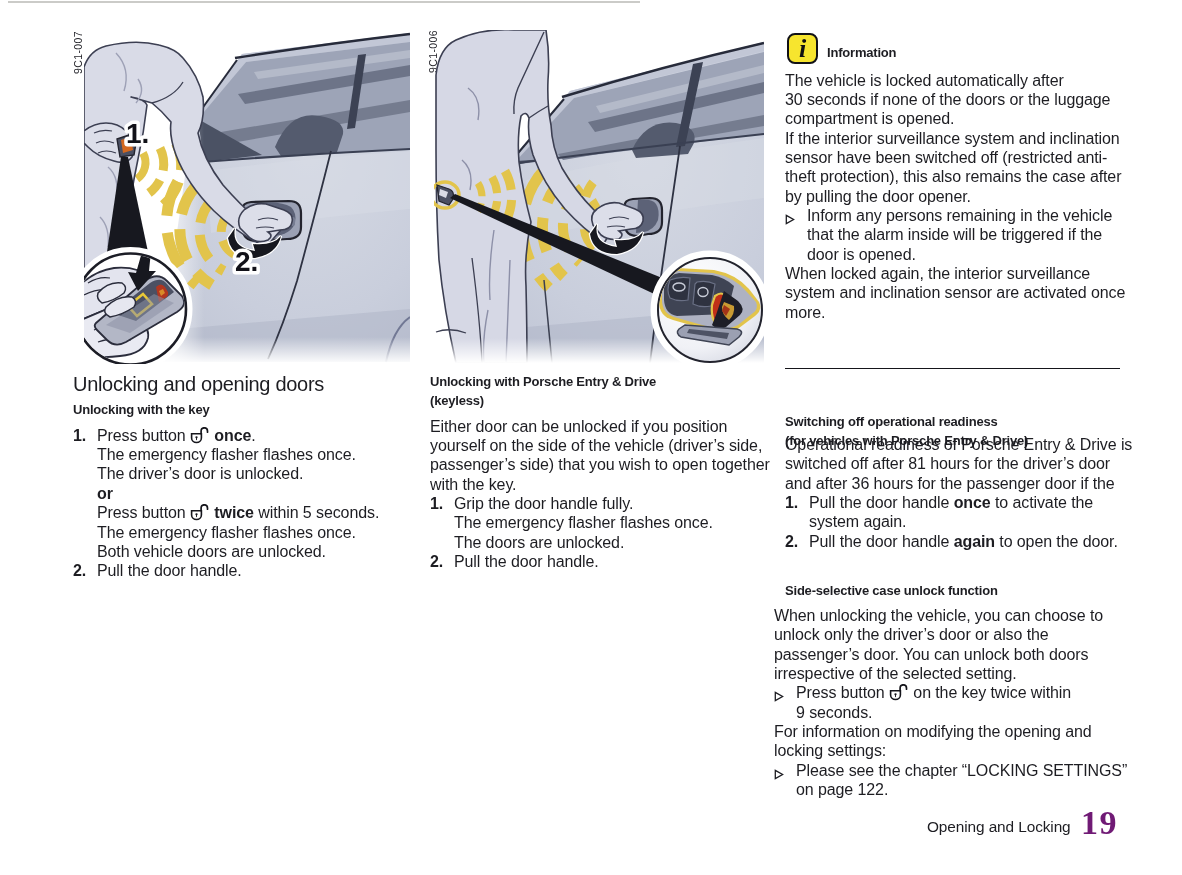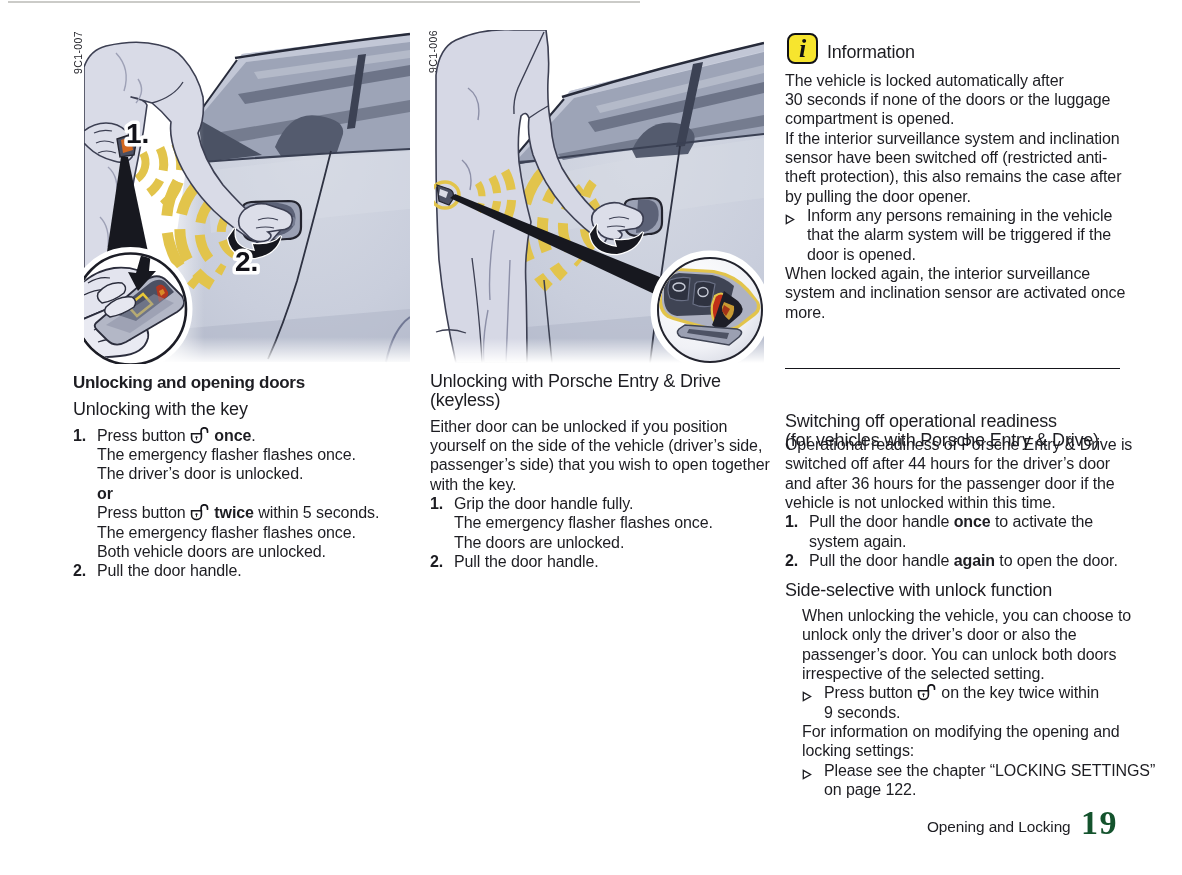--- a/index.html
+++ b/index.html
@@ -2,22 +2,22 @@
 <html><head>
 <meta charset="utf-8">
 <style>
 *{margin:0;padding:0;box-sizing:border-box}
 html,body{width:1182px;height:875px;background:#ffffff;overflow:hidden}
 .page{position:relative;width:1182px;height:875px;font-family:"Liberation Sans",sans-serif;color:#1d1d22}
 .abs{position:absolute}
 .line{height:19.35px;line-height:19.35px;white-space:nowrap;position:relative}
 .ind{padding-left:24px}
 .ind2{padding-left:22px}
-.h1{font-size:17px;font-weight:bold;letter-spacing:-0.3px;white-space:nowrap}
-.h2{font-size:18px;font-weight:normal;letter-spacing:-0.2px;white-space:nowrap;line-height:19.3px}
+.h1{font-size:20px;font-weight:normal;letter-spacing:-0.3px;white-space:nowrap}
+.h2{font-size:13px;font-weight:bold;letter-spacing:-0.2px;white-space:nowrap;line-height:19.3px}
 .bodytxt{font-size:16px;letter-spacing:-0.1px}
 .num{position:absolute;left:0;top:0;font-weight:bold}
 .figlabel{position:absolute;font-size:10.5px;letter-spacing:0.4px;transform:rotate(-90deg);transform-origin:0 0;white-space:nowrap;color:#26262c}
 </style>
 </head>
 <body>
 <div class="page">
 <div style="position:absolute;left:8px;top:1px;width:632px;height:1.6px;background:#cbcbc8"></div>
 <div class="figlabel" style="left:72px;top:74px">9C1-007</div>
 <div class="figlabel" style="left:427px;top:73px">9C1-006</div>
@@ -274,39 +274,38 @@
 <div class="line">The vehicle is locked automatically after</div>
 <div class="line">30 seconds if none of the doors or the luggage</div>
 <div class="line">compartment is opened.</div>
 <div class="line">If the interior surveillance system and inclination</div>
 <div class="line">sensor have been switched off (restricted anti-</div>
 <div class="line">theft protection), this also remains the case after</div>
 <div class="line">by pulling the door opener.</div>
 <div class="line ind2"><span class="num" style="font-weight:normal;top:4px"><svg width="10" height="11" viewBox="0 0 10 11">
             <path d="M1.3,1.4 L8.6,5.5 L1.3,9.6 Z" fill="none" stroke="#1d1d22" stroke-width="1.3"></path>
           </svg></span>Inform any persons remaining in the vehicle</div>
-<div class="line ind2">that the alarm system will be triggered if the</div>
+<div class="line ind2">that the alarm inside will be triggered if the</div>
 <div class="line ind2">door is opened.</div>
 <div class="line">When locked again, the interior surveillance</div>
 <div class="line">system and inclination sensor are activated once</div>
 <div class="line">more.</div>
 </div>
 <div style="position:absolute;left:785px;top:367.5px;width:335px;height:1.7px;background:#15151a"></div>
 <div class="abs h2" style="left:785px;top:412px">Switching off operational readiness<br>(for vehicles with Porsche Entry &amp; Drive)</div>
 <div class="abs bodytxt" style="left:785px;top:435px;width:350px">
 <div class="line">Operational readiness of Porsche Entry &amp; Drive is</div>
-<div class="line">switched off after 44 hours for the driver’s door</div>
+<div class="line">switched off after 81 hours for the driver’s door</div>
 <div class="line">and after 36 hours for the passenger door if the</div>
-<div class="line">vehicle is not unlocked within this time.</div>
 <div class="line ind"><span class="num">1.</span>Pull the door handle <b>once</b> to activate the</div>
 <div class="line ind">system again.</div>
 <div class="line ind"><span class="num">2.</span>Pull the door handle <b>again</b> to open the door.</div>
 </div>
-<div class="abs h2" style="left:785px;top:581px">Side-selective with unlock function</div>
-<div class="abs bodytxt" style="left:802px;top:606px;width:350px">
+<div class="abs h2" style="left:785px;top:581px">Side-selective case unlock function</div>
+<div class="abs bodytxt" style="left:774px;top:606px;width:350px">
 <div class="line">When unlocking the vehicle, you can choose to</div>
 <div class="line">unlock only the driver’s door or also the</div>
 <div class="line">passenger’s door. You can unlock both doors</div>
 <div class="line">irrespective of the selected setting.</div>
 <div class="line ind2"><span class="num" style="font-weight:normal;top:4px"><svg width="10" height="11" viewBox="0 0 10 11">
             <path d="M1.3,1.4 L8.6,5.5 L1.3,9.6 Z" fill="none" stroke="#1d1d22" stroke-width="1.3"></path>
           </svg></span>Press button <svg width="20" height="17" viewBox="0 0 20 17" style="vertical-align:-3px">
           <path d="M1.6,6.8 L11.4,6.8 L11.4,10.9 A4.9,4.6 0 0 1 1.6,10.9 Z" fill="none" stroke="#16161c" stroke-width="1.6"></path>
           <circle cx="6.5" cy="10.3" r="1.15" fill="#16161c"></circle>
           <rect x="6.1" y="10.9" width="0.9" height="2.2" fill="#16161c"></rect>
@@ -314,14 +313,14 @@
         </svg> on the key twice within</div>
 <div class="line ind2">9 seconds.</div>
 <div class="line">For information on modifying the opening and</div>
 <div class="line">locking settings:</div>
 <div class="line ind2"><span class="num" style="font-weight:normal;top:4px"><svg width="10" height="11" viewBox="0 0 10 11">
             <path d="M1.3,1.4 L8.6,5.5 L1.3,9.6 Z" fill="none" stroke="#1d1d22" stroke-width="1.3"></path>
           </svg></span>Please see the chapter “LOCKING SETTINGS”</div>
 <div class="line ind2">on page 122.</div>
 </div>
 <div class="abs" style="left:927px;top:818px;font-size:15.4px;letter-spacing:-0.1px">Opening and Locking</div>
-<div class="abs" style="left:1081px;top:804px;font-family:'Liberation Serif',serif;font-weight:bold;font-size:34px;letter-spacing:1.5px;color:#14532d">19</div>
+<div class="abs" style="left:1081px;top:804px;font-family:'Liberation Serif',serif;font-weight:bold;font-size:34px;letter-spacing:1.5px;color:#701a75">19</div>
 </div>
 
 </body></html>

